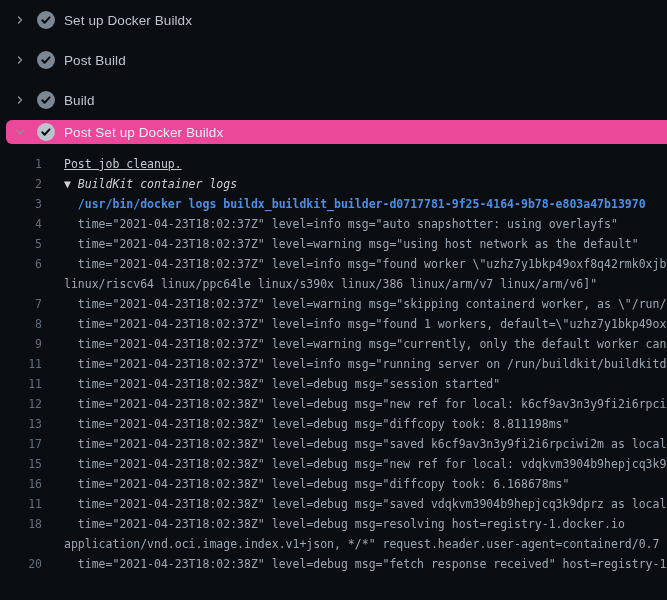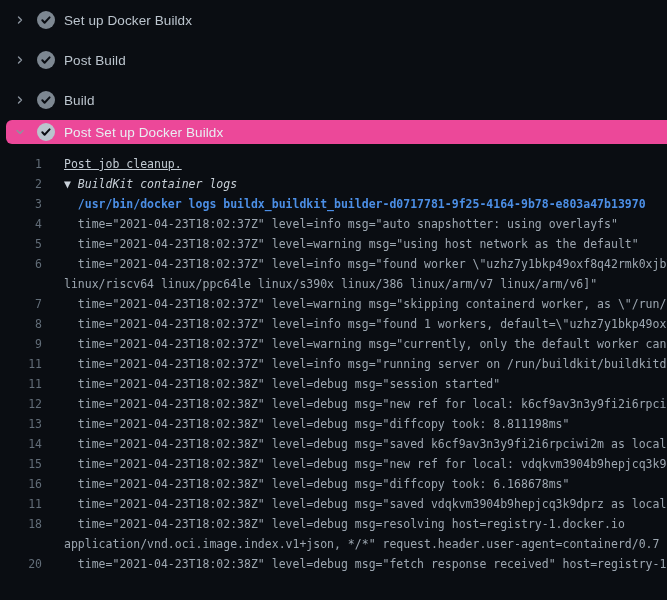--- a/index.html
+++ b/index.html
@@ -170,21 +170,21 @@
     <span class="lnum">12</span>
     <span class="ltext">  time="2021-04-23T18:02:38Z" level=debug msg="new ref for local: k6cf9av3n3y9fi2i6rpci</span>
   </div>
 
   <div class="log-line">
     <span class="lnum">13</span>
     <span class="ltext">  time="2021-04-23T18:02:38Z" level=debug msg="diffcopy took: 8.811198ms"</span>
   </div>
 
   <div class="log-line">
-    <span class="lnum">14</span>
+    <span class="lnum">17</span>
     <span class="ltext">  time="2021-04-23T18:02:38Z" level=debug msg="saved k6cf9av3n3y9fi2i6rpciwi2m as local"</span>
   </div>
 
   <div class="log-line">
     <span class="lnum">15</span>
     <span class="ltext">  time="2021-04-23T18:02:38Z" level=debug msg="new ref for local: vdqkvm3904b9hepjcq3k9d</span>
   </div>
 
   <div class="log-line">
     <span class="lnum">16</span>

